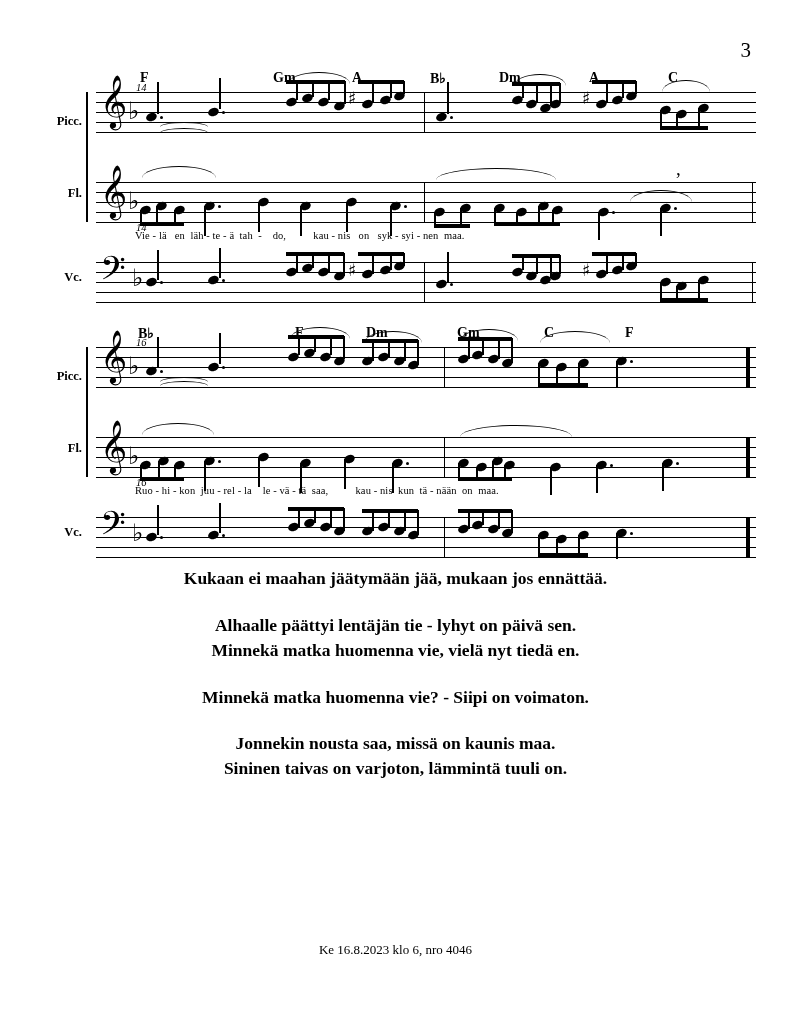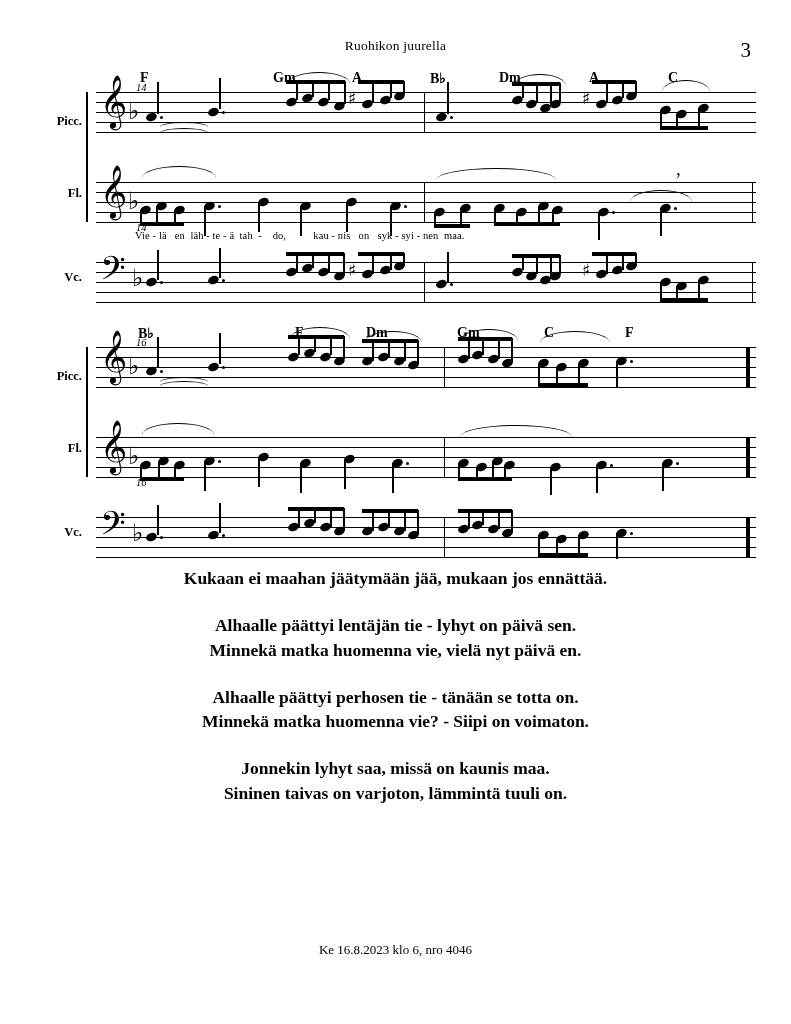--- a/index.html
+++ b/index.html
@@ -199,21 +199,20 @@
     width: 791px;
     text-align: center;
     font-size: 13px;
   }
 </style>
 </head>
 <body>
 
 <div class="page">
 
-  <div class="header-title">Ruohikon juurella</div>
   <div class="page-number">3</div>
 
   <div class="system sys1">
 
     <div class="brace" style="top:22px;height:130px;"></div>
 
     <div class="instr-label" style="top:44px;">Picc.</div>
     <div class="instr-label" style="top:116px;">Fl.</div>
     <div class="instr-label" style="top:200px;">Vc.</div>
 
@@ -629,20 +628,21 @@
         <div class="dot" style="left:14px;top:27px;"></div>
       <div class="stem" style="left:0px;top:28px;height:28px;"></div>
     </div>
     <div class="notegroup" style="left:662px;top:112px;">
       <div class="nh" style="left:0px;top:22px;"></div>
         <div class="dot" style="left:14px;top:25px;"></div>
       <div class="stem" style="left:0px;top:26px;height:28px;"></div>
     </div>
     <div class="barline thick" style="left:746px;top:112px;height:41px;"></div>
 
+    <div class="lyric-line" style="left:135px;top:160px;">Ruo - hi - kon  juu - rel - la    le - vä - tä  saa,          kau - nis  kun  tä - nään  on  maa.</div>
 
     <div class="staff" style="top:192px;">
       <div class="line"></div>
         <div class="line"></div>
         <div class="line"></div>
         <div class="line"></div>
         <div class="line"></div>
     </div>
     <div class="clef bass" style="left:100px;top:182px;">𝄢</div>
     <div class="keysig" style="left:132px;top:196px;">♭</div>
@@ -710,30 +710,29 @@
   </div>
 
   <div class="verses">
 
     <div class="verse">
       <div class="verse-line">Kukaan ei maahan  jäätymään jää, mukaan jos ennättää.</div>
     </div>
 
     <div class="verse">
       <div class="verse-line">Alhaalle päättyi lentäjän tie - lyhyt on päivä sen.</div>
-      <div class="verse-line">Minnekä matka huomenna vie, vielä nyt päivä en.</div>
+      <div class="verse-line">Minnekä matka huomenna vie, vielä nyt tiedä en.</div>
     </div>
 
     <div class="verse">
-      <div class="verse-line">Alhaalle päättyi perhosen tie - tänään se totta on.</div>
       <div class="verse-line">Minnekä matka huomenna vie? - Siipi on voimaton.</div>
     </div>
 
     <div class="verse">
-      <div class="verse-line">Jonnekin lyhyt saa, missä on kaunis maa.</div>
+      <div class="verse-line">Jonnekin nousta saa, missä on kaunis maa.</div>
       <div class="verse-line">Sininen taivas on varjoton, lämmintä tuuli on.</div>
     </div>
 
 
   </div>
 
   <div class="footer">Ke 16.8.2023 klo 6, nro 4046</div>
 
 </div>
 

